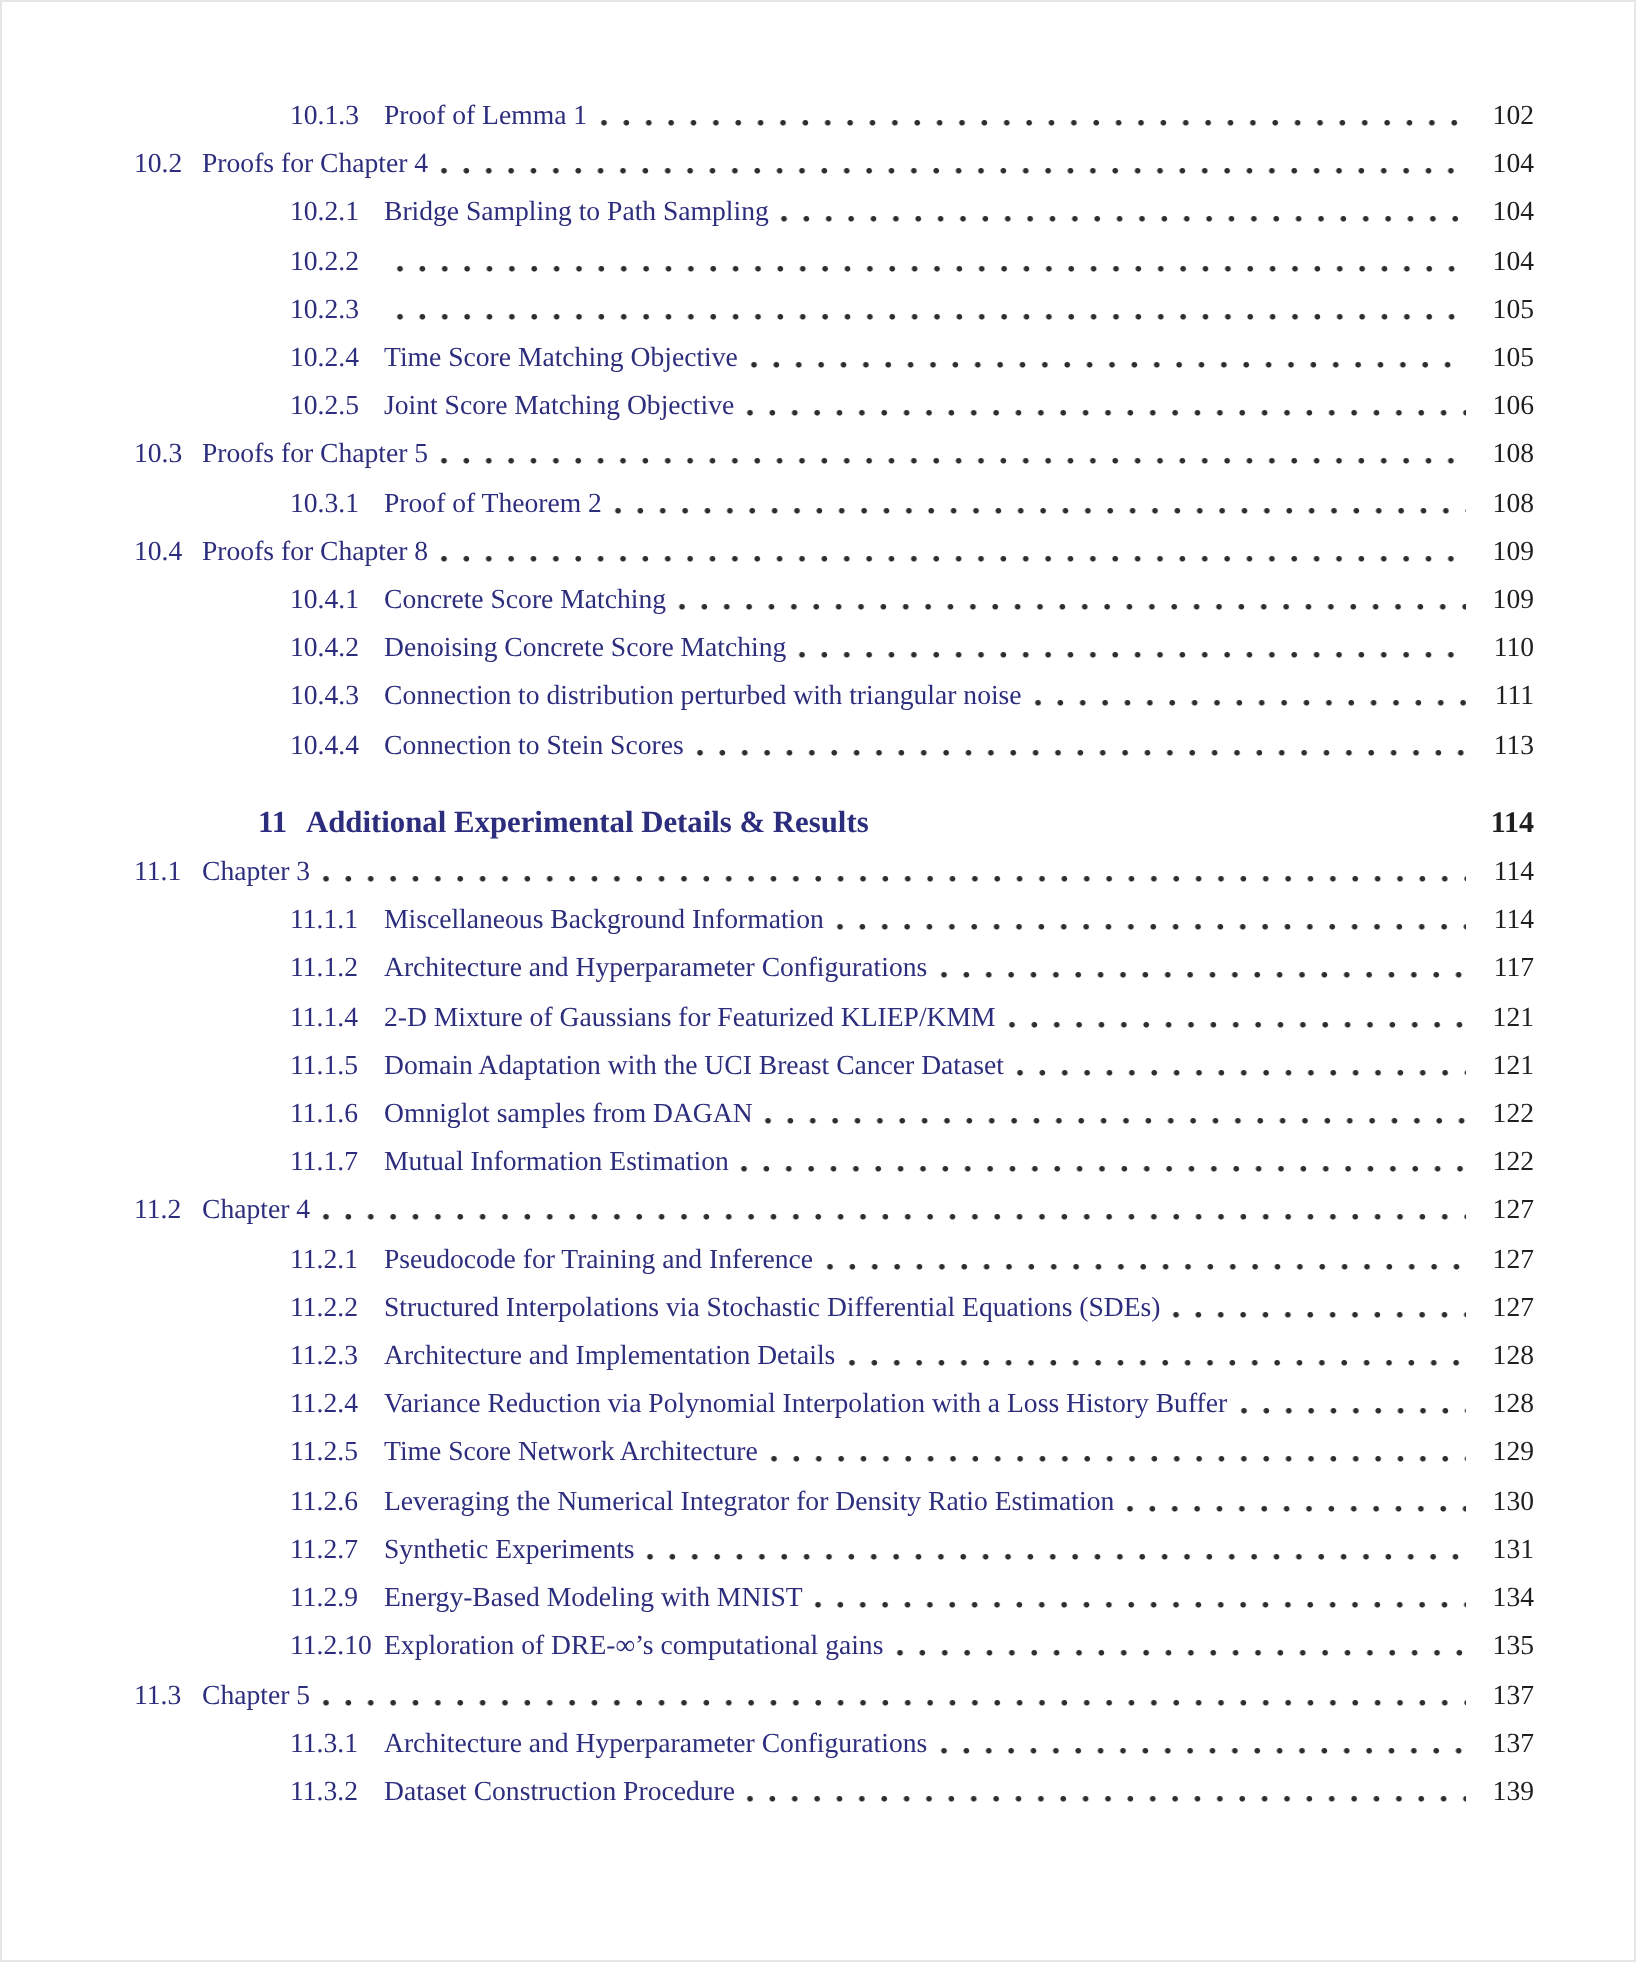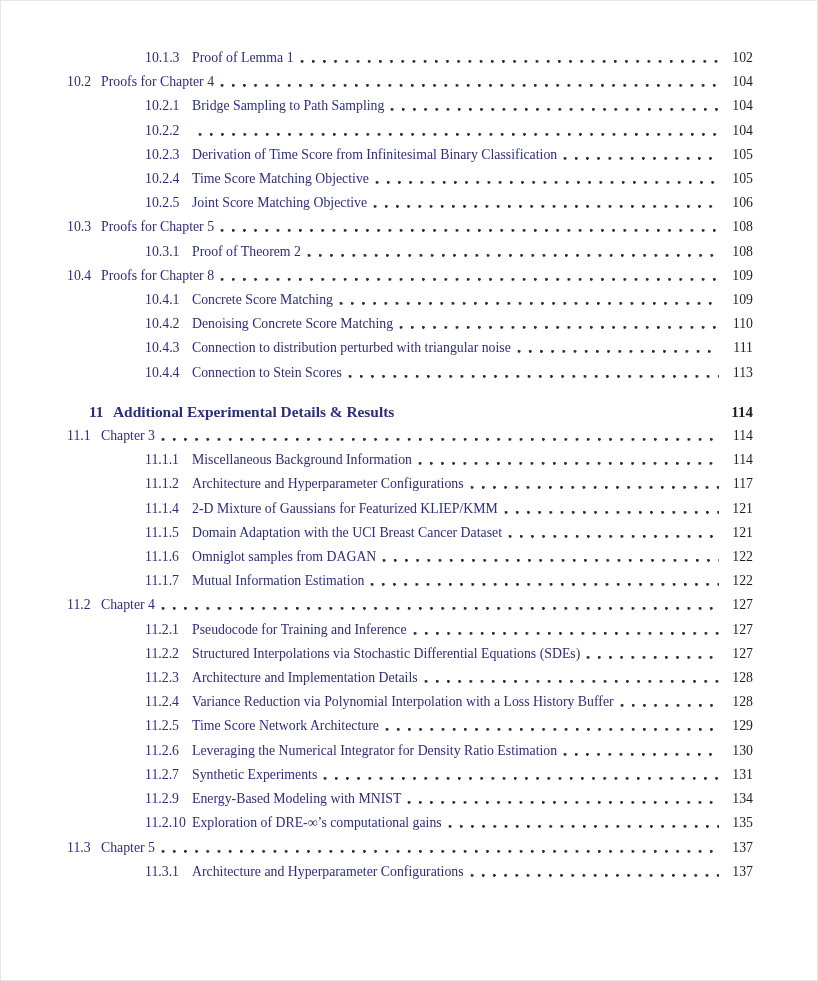--- a/index.html
+++ b/index.html
@@ -15,42 +15,42 @@
     font-family: "Liberation Serif", "DejaVu Serif", serif;
     position: relative; overflow: hidden;
   }
   .page {
     position: absolute; inset: 0;
     background: var(--bg);
     border: 1px solid #e6e6e6;
   }
   .toc {
     position: absolute;
-    left: 0; top: 45px; right: 64px;
+    left: 0; top: 45px; right: 50px;
   }
   .row {
     display: flex;
     align-items: baseline;
     line-height: 24.2px;
     font-size: 13.8px;
     color: var(--link);
     cursor: pointer;
   }
   .row.section    { margin-left: 66px; }
   .row.subsection { margin-left: 144px; }
   .row.chapter    {
     margin-left: 88px;
     margin-top: 15px;
     font-weight: bold;
     font-size: 15.4px;
   }
   .num   { flex: none; display: inline-block; }
   .row.section .num    { min-width: 34px; }
   .row.subsection .num { min-width: 47px; }
-  .row.chapter .num    { min-width: 24px; }
+  .row.chapter .num    { min-width: 24px; margin-left: 40px; }
   .title { flex: none; white-space: nowrap; }
   .leader {
     flex: 1 1 auto;
     min-width: 0;
     align-self: stretch;
     margin-left: 3px;
     background-image: radial-gradient(circle at 5px 15.5px, var(--dots) 1.15px, rgba(0,0,0,0) 1.65px);
     background-size: 11.2px 24.2px;
     background-repeat: repeat-x;
     background-position-x: right 6px;
@@ -88,21 +88,20 @@
     <span class="leader"></span>
     <span class="page-num">104</span>
   </div>
       <div class="row subsection">
     <span class="num">10.2.2</span>
     <span class="leader"></span>
     <span class="page-num">104</span>
   </div>
       <div class="row subsection">
     <span class="num">10.2.3</span>
-    <span class="title">Derivation of Time Score from Infinitesimal Binary Classification</span>
     <span class="leader"></span>
     <span class="page-num">105</span>
   </div>
       <div class="row subsection">
     <span class="num">10.2.4</span>
     <span class="title">Time Score Matching Objective</span>
     <span class="leader"></span>
     <span class="page-num">105</span>
   </div>
       <div class="row subsection">
@@ -265,15 +264,21 @@
     <span class="num">11.3</span>
     <span class="title">Chapter 5</span>
     <span class="leader"></span>
     <span class="page-num">137</span>
   </div>
       <div class="row subsection">
     <span class="num">11.3.1</span>
     <span class="title">Architecture and Hyperparameter Configurations</span>
     <span class="leader"></span>
     <span class="page-num">137</span>
+  </div>
+      <div class="row subsection">
+    <span class="num">11.3.2</span>
+    <span class="title">Dataset Construction Procedure</span>
+    <span class="leader"></span>
+    <span class="page-num">139</span>
   </div>
     </div>
 </div>
 
 </body></html>

